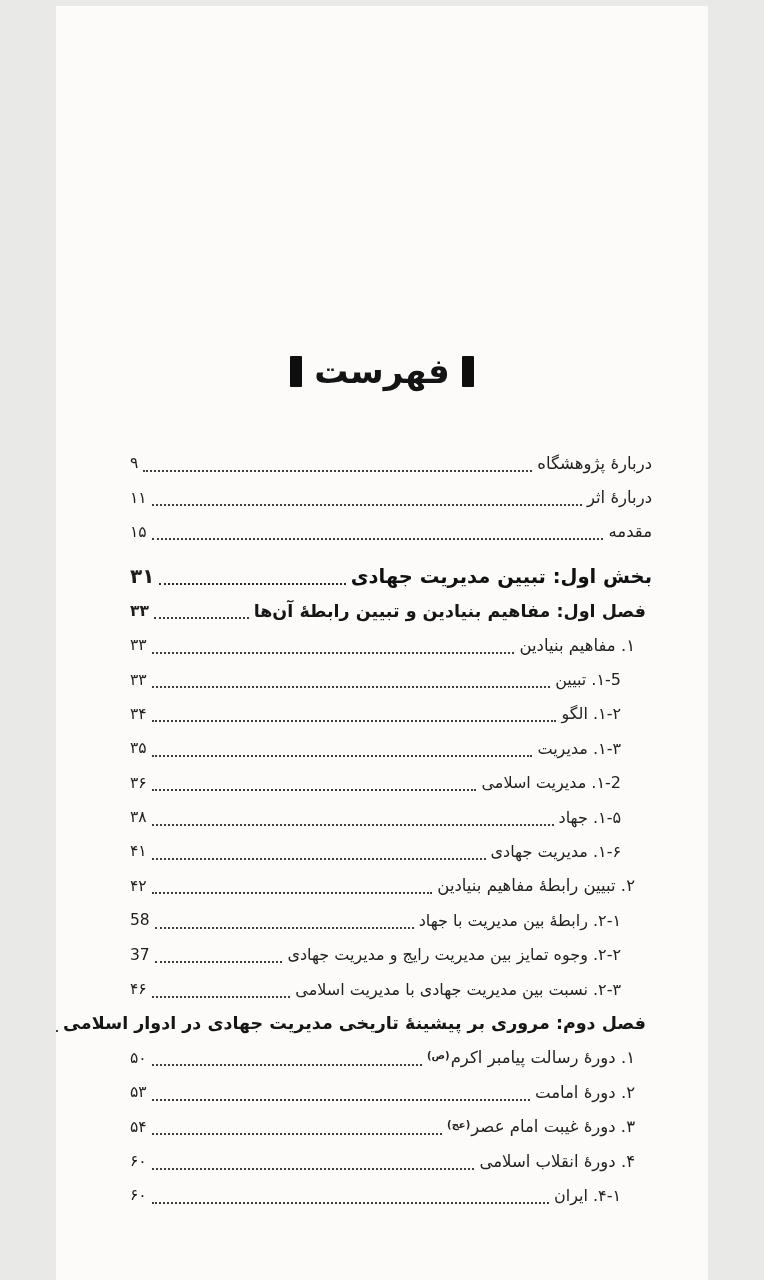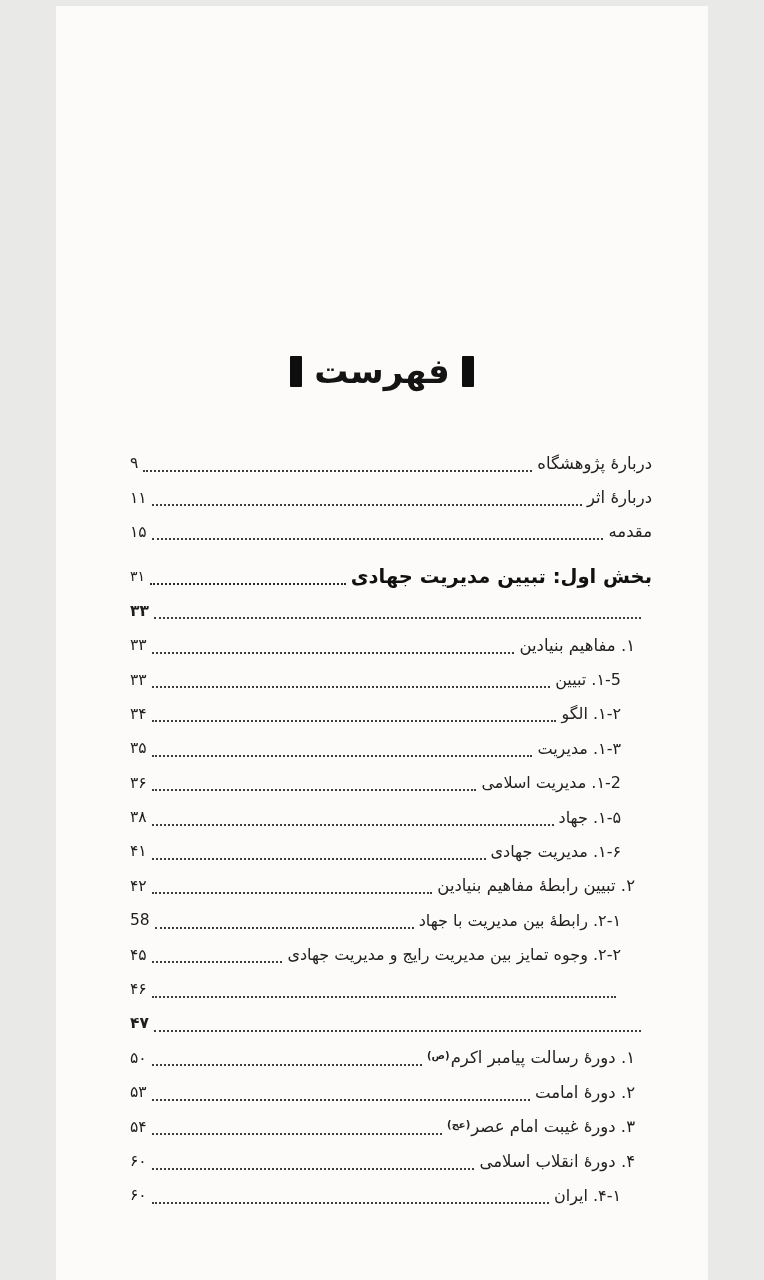--- a/index.html
+++ b/index.html
@@ -81,21 +81,21 @@
   .lvl1 { padding-right: 6px; }
   .lvl2 { padding-right: 17px; }
   .lvl3 { padding-right: 31px; font-size: 16px; }
   
   .row.part {
     margin-top: 10px;
     font-weight: 800;
     font-size: 19.5px;
     color: #111;
   }
-  .row.part .pagenum { font-weight: 400; font-size: 14px; }
+  .row.part .pagenum { font-weight: 700; font-size: 20px; }
   .row.part .dots { border-bottom-width: 2.4px; border-bottom-color: #2a2a2a; }
   .row.chapter {
     font-weight: 700;
     font-size: 17.5px;
     color: #161616;
   }
   .row.chapter .pagenum { font-weight: 700; }
   .honorific {
     font-size: 10px;
     font-weight: 700;
@@ -131,20 +131,21 @@
     <span class="title">مقدمه</span>
     <span class="dots"></span>
     <span class="pagenum">۱۵</span>
   </div>
       <div class="row lvl0 part">
     <span class="title">بخش اول: تبیین مدیریت جهادی</span>
     <span class="dots"></span>
     <span class="pagenum">۳۱</span>
   </div>
       <div class="row lvl1 chapter">
+    <span class="title">فصل اول: مفاهیم بنیادین و تبیین رابطهٔ آن‌ها</span>
     <span class="dots"></span>
     <span class="pagenum">۳۳</span>
   </div>
       <div class="row lvl2">
     <span class="title">۱. مفاهیم بنیادین</span>
     <span class="dots"></span>
     <span class="pagenum">۳۳</span>
   </div>
       <div class="row lvl3">
     <span class="title">۱-5. تبیین</span>
@@ -182,27 +183,29 @@
     <span class="pagenum">۴۲</span>
   </div>
       <div class="row lvl3">
     <span class="title">۲-۱. رابطهٔ بین مدیریت با جهاد</span>
     <span class="dots"></span>
     <span class="pagenum">58</span>
   </div>
       <div class="row lvl3">
     <span class="title">۲-۲. وجوه تمایز بین مدیریت رایج و مدیریت جهادی</span>
     <span class="dots"></span>
-    <span class="pagenum">۴۵</span>
-  </div>
-      <div class="row lvl3">
+    <span class="pagenum">37</span>
+  </div>
+      <div class="row lvl3">
+    <span class="title">۲-۳. نسبت بین مدیریت جهادی با مدیریت اسلامی</span>
     <span class="dots"></span>
     <span class="pagenum">۴۶</span>
   </div>
       <div class="row lvl1 chapter">
+    <span class="title">فصل دوم: مروری بر پیشینهٔ تاریخی مدیریت جهادی در ادوار اسلامی</span>
     <span class="dots"></span>
     <span class="pagenum">۴۷</span>
   </div>
       <div class="row lvl2">
     <span class="title">۱. دورهٔ رسالت پیامبر اکرم<span class="honorific">(ص)</span></span>
     <span class="dots"></span>
     <span class="pagenum">۵۰</span>
   </div>
       <div class="row lvl2">
     <span class="title">۲. دورهٔ امامت</span>

